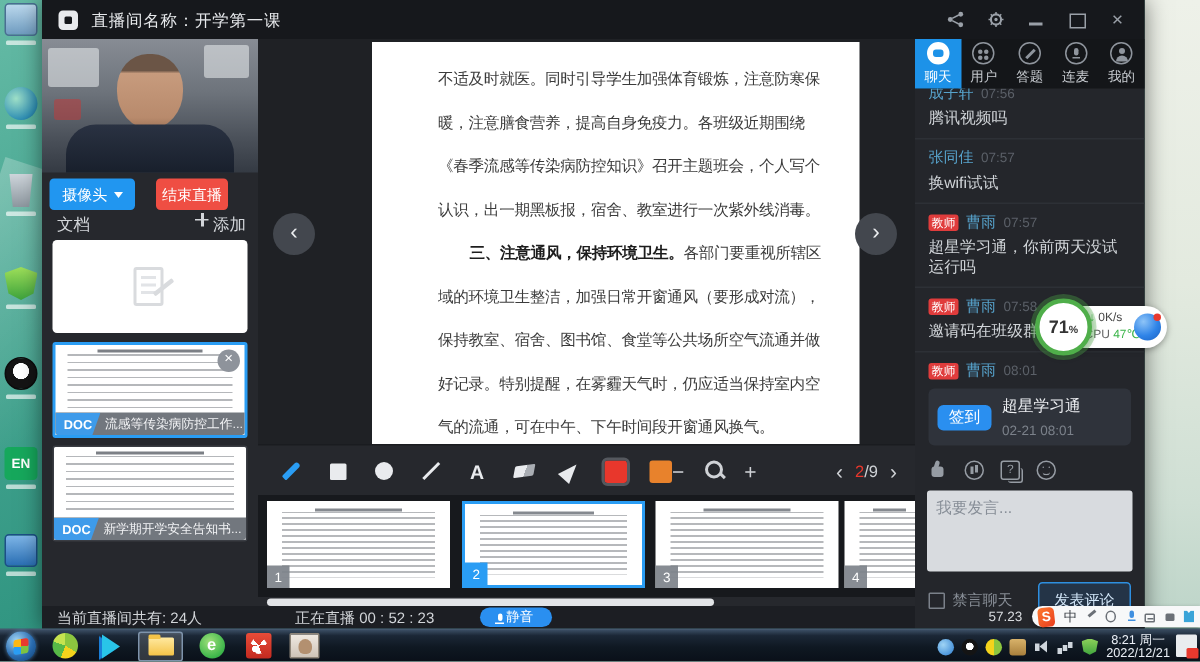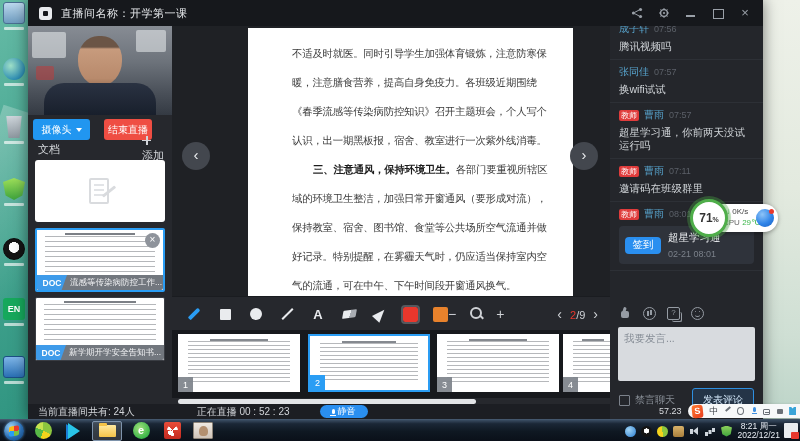--- a/index.html
+++ b/index.html
@@ -45,21 +45,21 @@
     background:linear-gradient(#6b5546 0 22%,#c79b7d 26%,#b88a6c 85%,#9c7358);}
   .torso{position:absolute;bottom:-4px;left:50%;width:112px;height:36px;margin-left:-56px;border-radius:20px 20px 0 0;
     background:linear-gradient(#2a3242,#161d29);}
   .btn{position:absolute;height:21px;border:none;border-radius:3px;color:#fff;font-size:10px;cursor:pointer;
     display:flex;align-items:center;justify-content:center;font-family:inherit;}
   .btn-cam{left:5px;top:119px;width:57px;background:#2196f0;}
   .btn-cam::after{content:"";margin-left:4px;border-left:3.5px solid transparent;border-right:3.5px solid transparent;border-top:4px solid #fff;}
   .btn-end{left:76px;top:119px;width:48px;background:#ef4e43;}
   .docs-head{position:absolute;left:0;top:141px;width:144px;height:16px;display:flex;align-items:center;}
   .docs-title{margin-left:10px;font-size:11px;color:#d3d6da;}
-  .add-btn{margin-left:auto;margin-right:8px;display:flex;align-items:flex-start;gap:3px;color:#d3d6da;font-size:11px;cursor:pointer;flex-direction:column;}
+  .add-btn{margin-left:auto;margin-right:8px;display:flex;align-items:flex-start;gap:3px;color:#d3d6da;font-size:11px;cursor:pointer;}
   .plus{position:relative;width:9px;height:9px;}
   .plus::before{content:"";position:absolute;left:0;top:4px;width:9px;height:1.5px;background:#d3d6da;}
   .plus::after{content:"";position:absolute;left:4px;top:0;width:1.5px;height:9px;background:#d3d6da;}
   .ph-card{position:absolute;left:7px;top:160px;width:130px;height:62px;background:#fff;border-radius:3px;}
   .ph-doc{position:absolute;left:54px;top:18px;width:20px;height:26px;border:2px solid #d9dbde;border-radius:2px;background:#fff;}
   .ph-doc::before{content:"";position:absolute;left:3px;top:4px;width:10px;height:2px;background:#e2e4e7;box-shadow:0 5px 0 #e2e4e7,0 10px 0 #e2e4e7;}
   .ph-pen{position:absolute;left:66px;top:30px;width:16px;height:3px;background:#d9dbde;transform:rotate(-38deg);border-radius:1px;}
   .dthumb{position:absolute;left:7px;width:130px;height:64px;background:#fff;border-radius:2px;cursor:pointer;overflow:visible;}
   .dt1{top:228px;border:2px solid #2a9df4;} .dt2{top:297px;border:1px solid #3a3d43;}
   .dt-lines{position:absolute;left:8px;right:8px;top:6px;bottom:18px;
@@ -396,20 +396,42 @@
     <div class="statusbar">
       <span class="sb-viewers">当前直播间共有: 24人</span>
       <span class="sb-live">正在直播 00 : 52 : 23</span>
       <span class="sb-mute">
           <span class="mic-mini"></span>
           <span>静音</span>
         </span>
     </div>
 
     <div class="rightpanel">
+      <div class="tabbar">
+        <div class="tab active">
+            <span class="tico ti-bubble"></span>
+            <span class="tlbl">聊天</span>
+          </div>
+        <div class="tab">
+            <span class="tico ti-users"></span>
+            <span class="tlbl">用户</span>
+          </div>
+        <div class="tab">
+            <span class="tico ti-pencil"></span>
+            <span class="tlbl">答题</span>
+          </div>
+        <div class="tab">
+            <span class="tico ti-mic"></span>
+            <span class="tlbl">连麦</span>
+          </div>
+        <div class="tab">
+            <span class="tico ti-person"></span>
+            <span class="tlbl">我的</span>
+          </div>
+      </div>
 
       <div class="msglist">
         <div class="msg clip">
           <div class="mhead">
               <span class="mname">成子轩</span>
               <span class="mtime">07:56</span>
             </div>
           <div class="mtext">腾讯视频吗</div>
         </div>
         <div class="msg">
@@ -424,21 +446,21 @@
               <span class="tbadge">教师</span>
               <span class="mname">曹雨</span>
               <span class="mtime">07:57</span>
             </div>
           <div class="mtext">超星学习通，你前两天没试运行吗</div>
         </div>
         <div class="msg">
           <div class="mhead">
               <span class="tbadge">教师</span>
               <span class="mname">曹雨</span>
-              <span class="mtime">07:11</span>
+              <span class="mtime">07:58</span>
             </div>
           <div class="mtext">邀请码在班级群里</div>
         </div>
         <div class="msg">
           <div class="mhead">
               <span class="tbadge">教师</span>
               <span class="mname">曹雨</span>
               <span class="mtime">08:01</span>
             </div>
           <div class="signcard">
@@ -464,21 +486,21 @@
       <div class="panelfoot">
         <span class="cb"></span>
         <span class="cb-lbl">禁言聊天</span>
         <button class="sendbtn">发表评论</button>
       </div>
     </div>
   </div>
 
   <div class="sys-pill">
     <div class="net-row"><span class="net-arrow">↓</span> <span>0K/s</span></div>
-    <div class="cpu-row"><span>CPU</span> <span class="cpu-val">29℃</span></div>
+    <div class="cpu-row"><span>CPU</span> <span class="cpu-val">47℃</span></div>
     <div class="ball"></div>
   </div>
   <div class="ring">
     <span class="pct"><span>71</span><span style="font-size:7px">%</span></span>
   </div>
 
   <span class="ime-speed">57.23</span>
   <div class="ime-bar">
     <span class="sogou-s">S</span>
     <span class="ime-mode">中</span>

